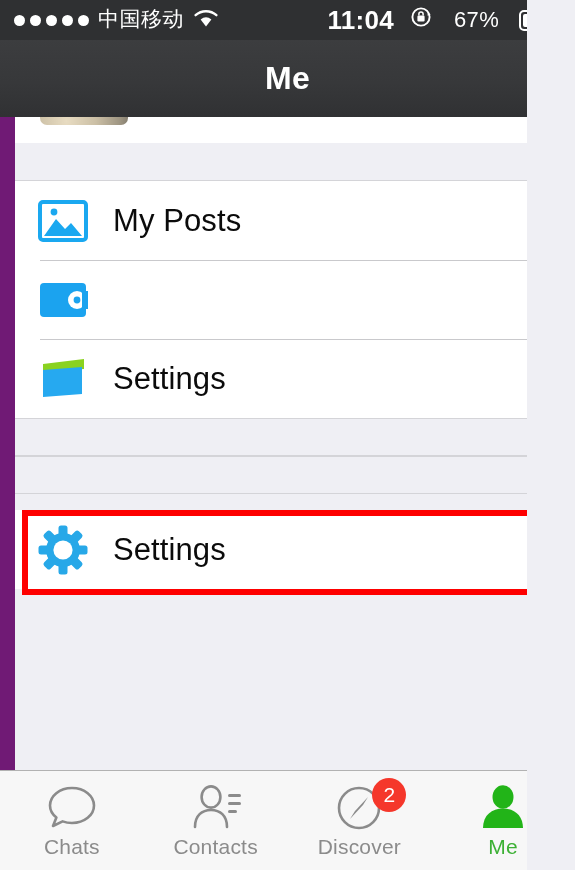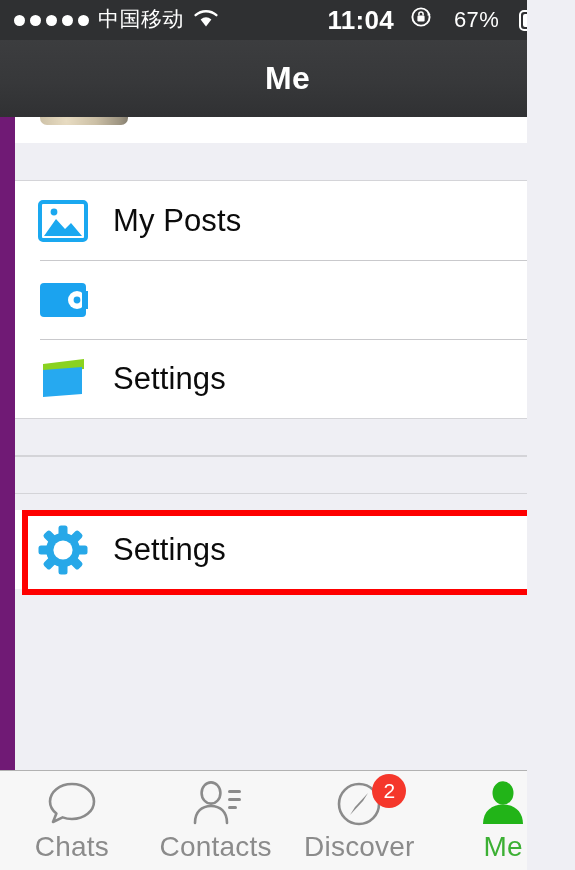--- a/index.html
+++ b/index.html
@@ -243,21 +243,21 @@
     cursor: default;
   }
   .tab-ic {
     height: 50px;
     display: flex;
     align-items: flex-end;
     justify-content: center;
     position: relative;
   }
   .tab-label {
-    font-size: 28px;
+    font-size: 21px;
     color: #8b8b8b;
     letter-spacing: 0.2px;
   }
   .tab.active .tab-label { color: #3cb034; }
   .badge {
     position: absolute;
     top: -4px;
     right: -22px;
     min-width: 34px;
     height: 34px;

